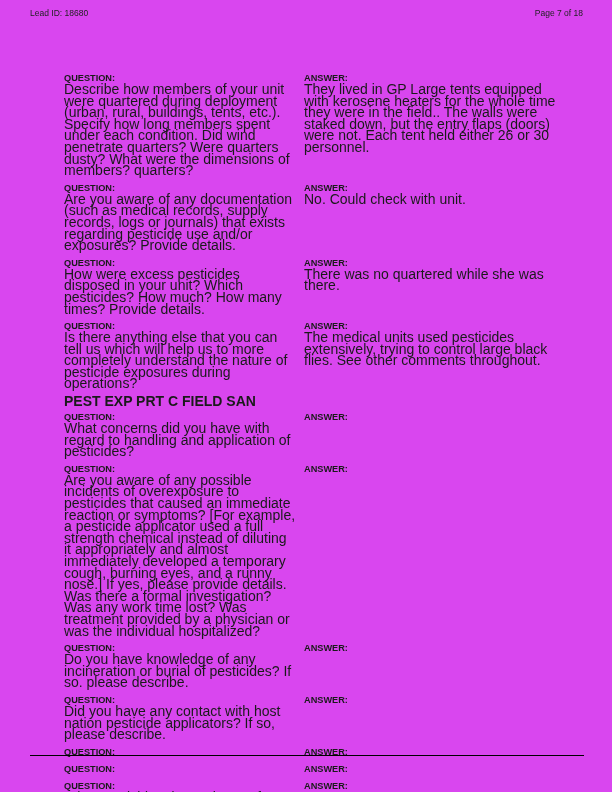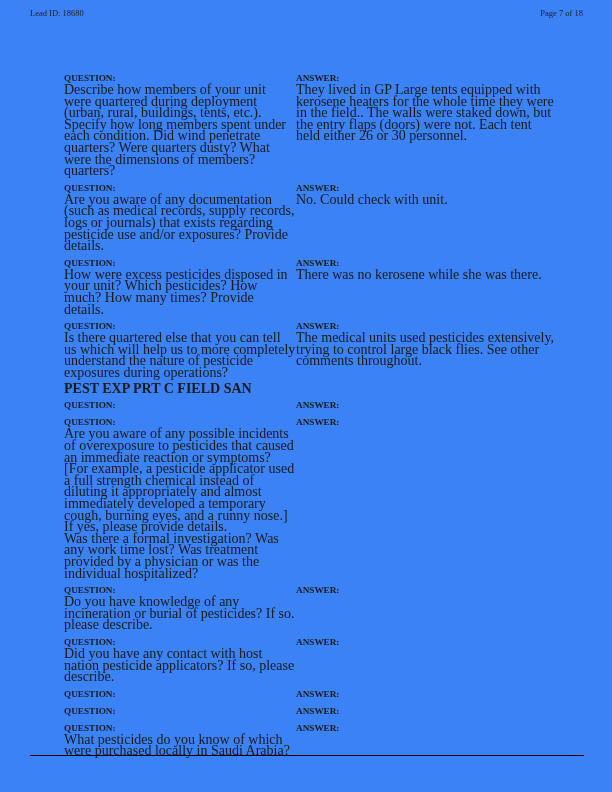--- a/index.html
+++ b/index.html
@@ -4,22 +4,22 @@
 <style>
   html, body {
     margin: 0;
     padding: 0;
     background: #ffffff;
   }
   .page {
     position: relative;
     width: 612px;
     height: 792px;
-    background: #3b82f6;
-    font-family: Liberation Serif, serif;
+    background: #d946ef;
+    font-family: Liberation Sans, sans-serif;
     color: #1a1a1a;
     overflow: hidden;
     box-sizing: border-box;
   }
   .page-header {
     position: absolute;
     top: 8px;
     left: 30px;
     right: 29px;
     display: flex;
@@ -29,20 +29,21 @@
   }
   .content {
     position: absolute;
     top: 72px;
     left: 64px;
     right: 54px;
   }
   .qa-row {
     display: grid;
     grid-template-columns: 232px 1fr;
+    column-gap: 8px;
     margin-bottom: 5px;
   }
   .label {
     font-weight: bold;
     font-size: 9.2px;
     line-height: 12px;
   }
   .q-text, .a-text {
     font-size: 14px;
     line-height: 11.6px;
@@ -97,40 +98,41 @@
       </div>
     </div>
 
     <div class="qa-row">
       <div class="q-col">
         <div class="label">QUESTION:</div>
         <div class="q-text">How were excess pesticides disposed in your unit? Which pesticides?  How much?  How many times? Provide details.</div>
       </div>
       <div class="a-col">
         <div class="label">ANSWER:</div>
-        <div class="a-text">There was no kerosene while she was there.</div>
-      </div>
-    </div>
-
-    <div class="qa-row">
-      <div class="q-col">
-        <div class="label">QUESTION:</div>
-        <div class="q-text">Is there quartered else that you can tell us which will help us to more completely understand the nature of pesticide exposures during operations?</div>
+        <div class="a-text">There was no quartered while she was there.</div>
+      </div>
+    </div>
+
+    <div class="qa-row">
+      <div class="q-col">
+        <div class="label">QUESTION:</div>
+        <div class="q-text">Is there anything else that you can tell us which will help us to more completely understand the nature of pesticide exposures during operations?</div>
       </div>
       <div class="a-col">
         <div class="label">ANSWER:</div>
         <div class="a-text">The medical units used pesticides extensively, trying to control large black flies.  See other comments throughout.</div>
       </div>
     </div>
 
     <div class="section-header">PEST EXP PRT C FIELD SAN</div>
 
     <div class="qa-row">
       <div class="q-col">
         <div class="label">QUESTION:</div>
+        <div class="q-text">What concerns did you have with regard to handling and application of pesticides?</div>
       </div>
       <div class="a-col">
         <div class="label">ANSWER:</div>
         <div class="a-text"></div>
       </div>
     </div>
 
     <div class="qa-row">
       <div class="q-col">
         <div class="label">QUESTION:</div>

